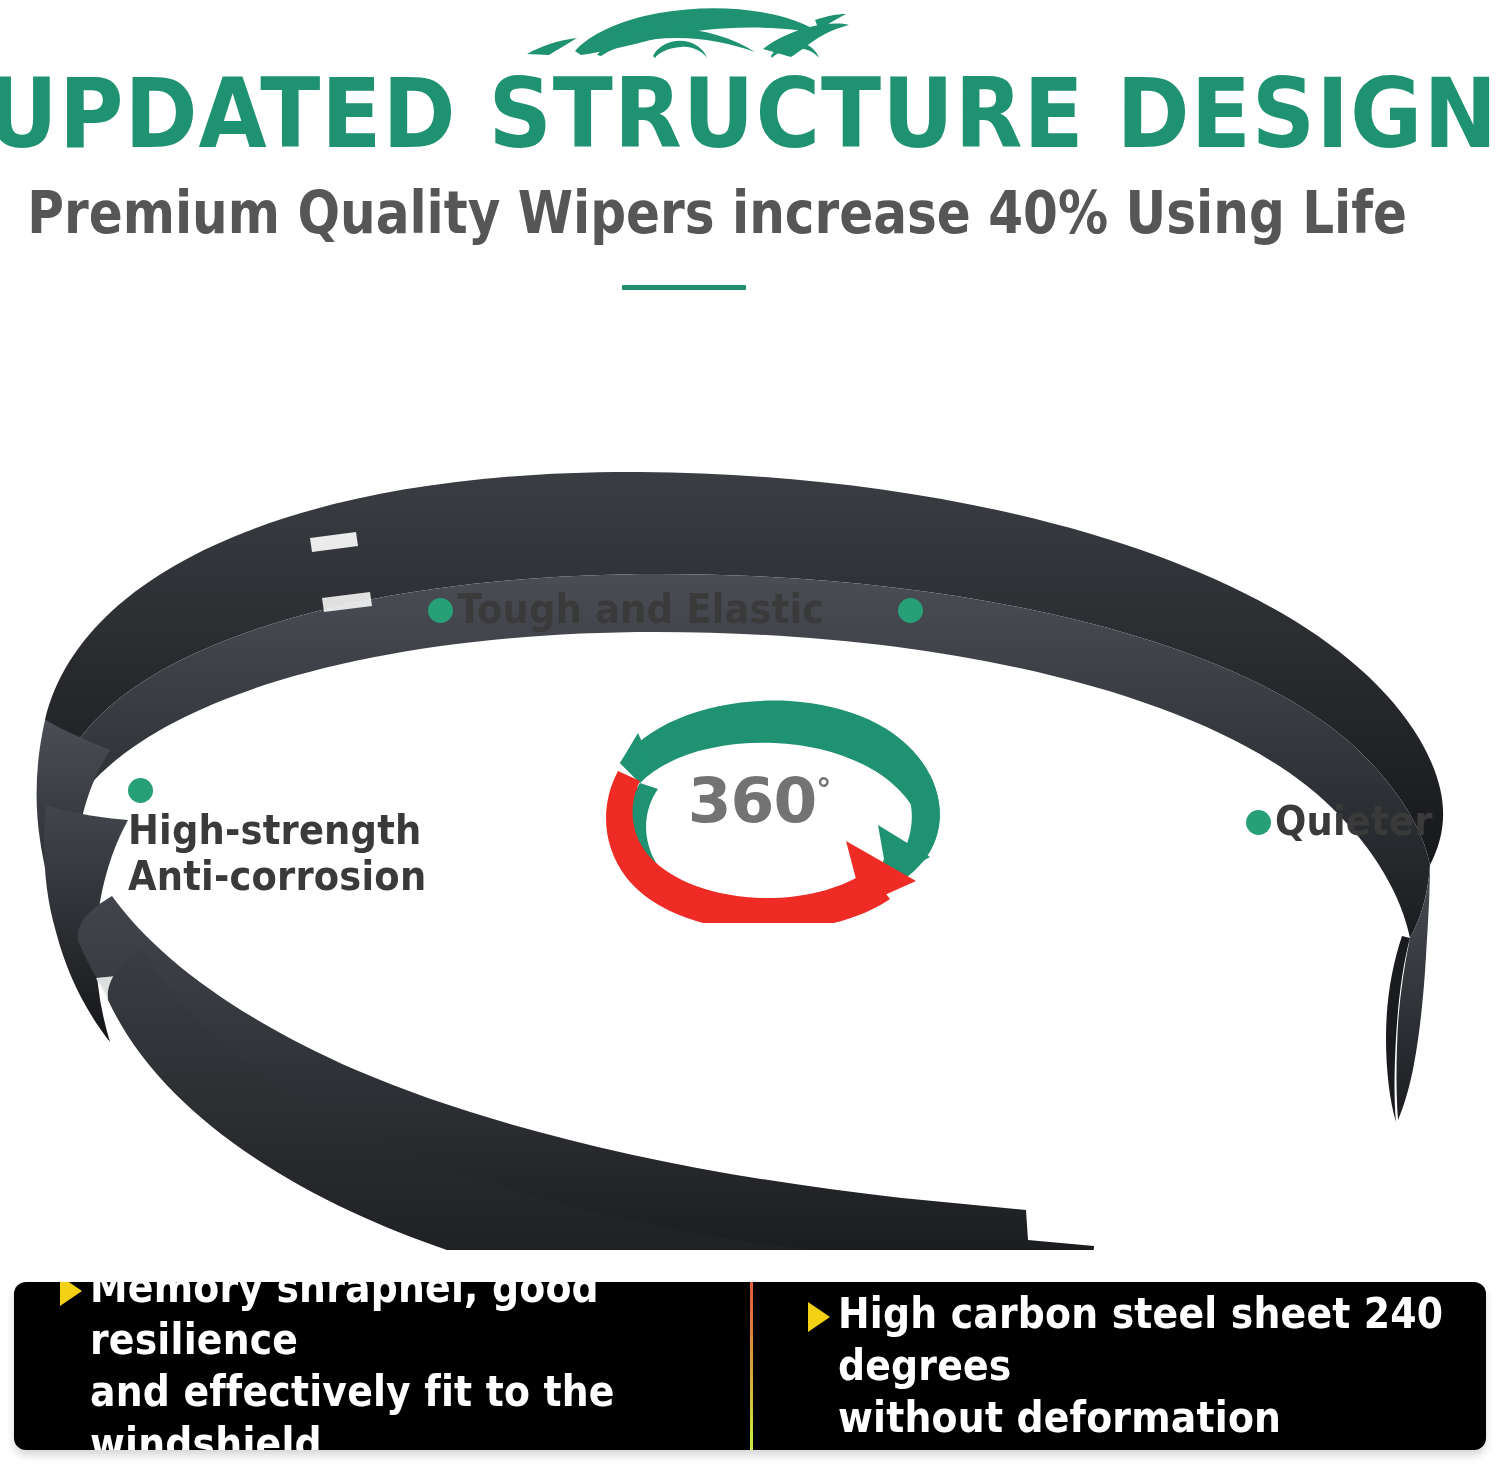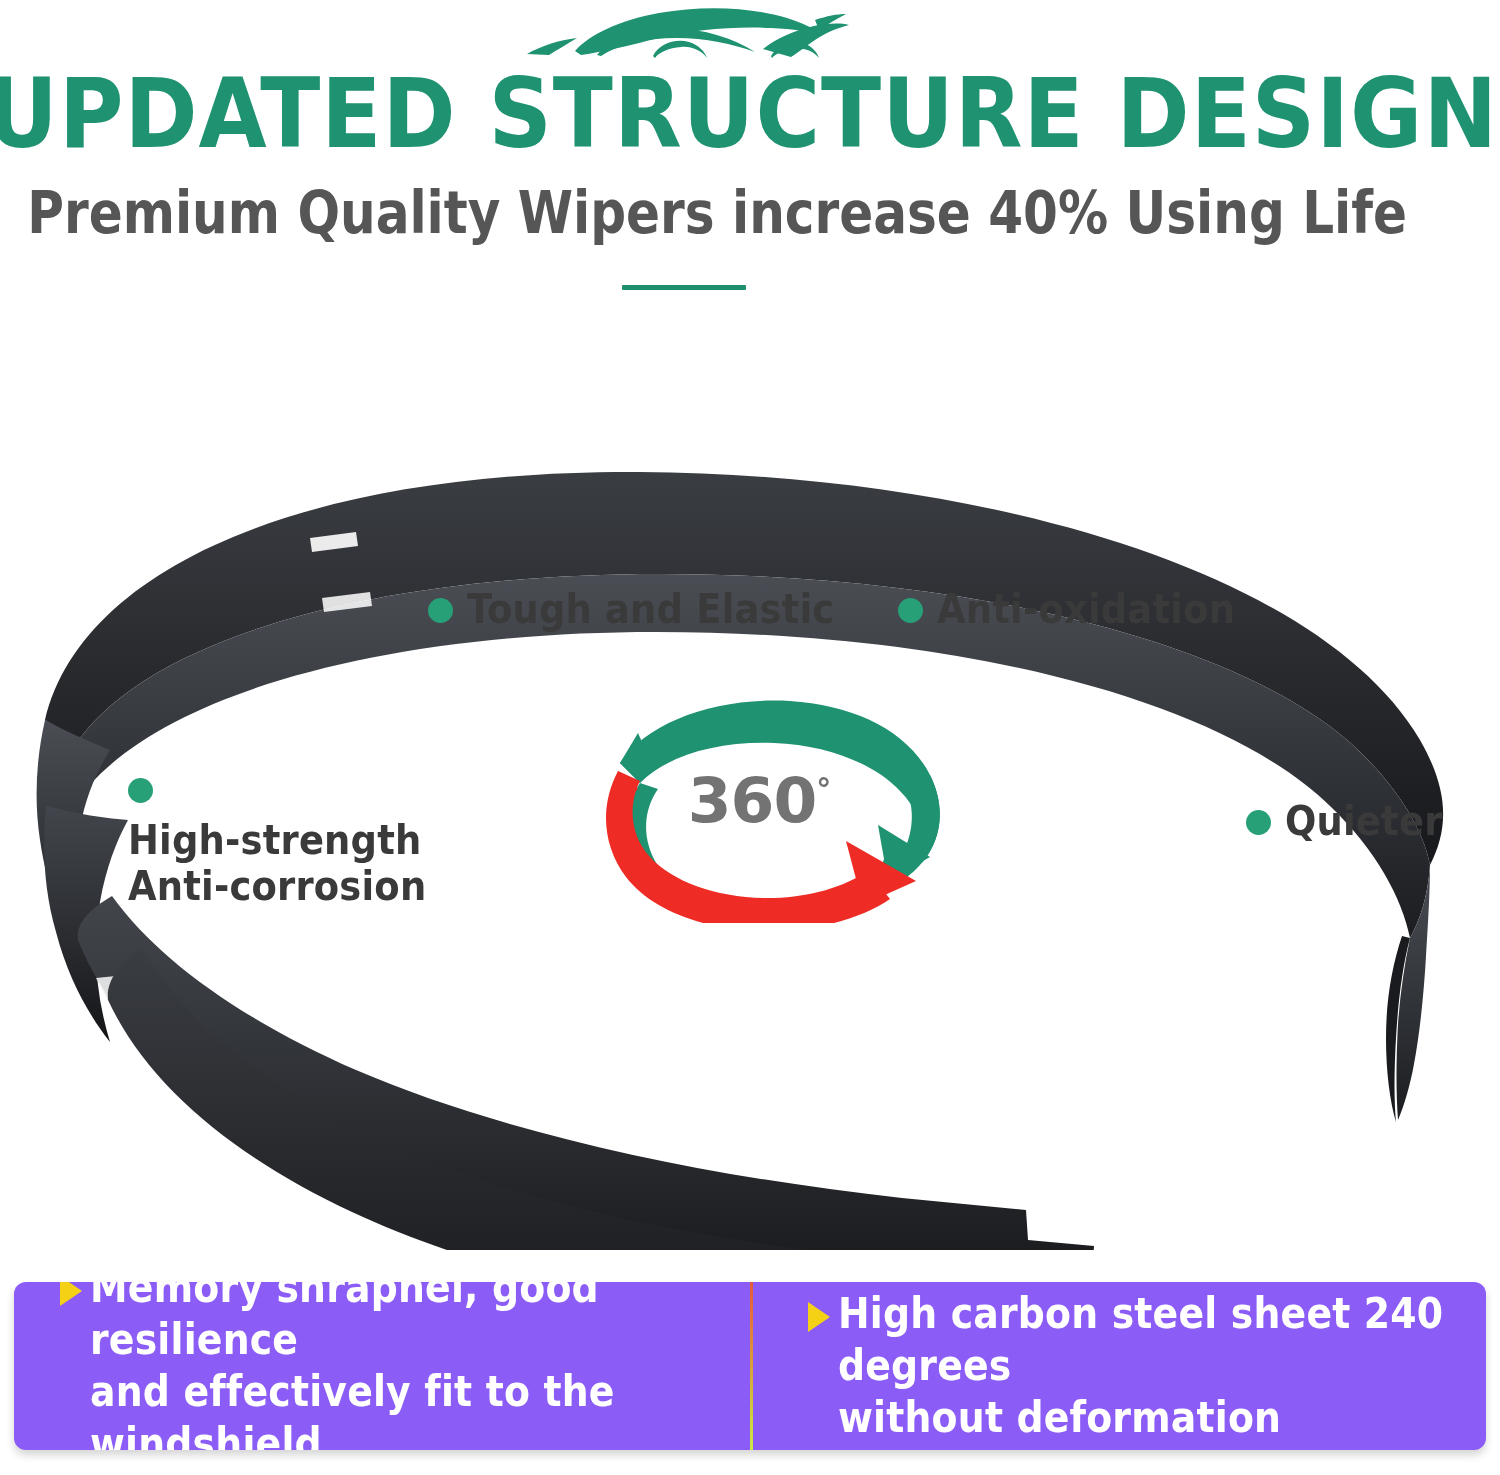--- a/index.html
+++ b/index.html
@@ -62,21 +62,21 @@
     top:320px; left:0;
     width:1500px; height:930px;
   }
   .hero-svg { position:absolute; inset:0; width:100%; height:100%; }
 
   
   .callout {
     position:absolute;
     display:flex;
     align-items:flex-start;
-    gap:14px;
+    gap:4px;
     font-family:"Liberation Sans Narrow","DejaVu Sans Condensed","Liberation Sans",sans-serif;
     font-weight:bold;
     color:#3A3A3A;
     font-size:41px;
     line-height:46px;
     white-space:pre-line;
     letter-spacing:0.2px;
   }
   .dot {
     flex:0 0 auto;
@@ -116,21 +116,21 @@
     font-size:30px;
     vertical-align:super;
     line-height:0;
   }
 
   
   .banner {
     position:absolute;
     left:14px; top:1282px;
     width:1472px; height:168px;
-    background:#8b5cf6;
+    background:#000000;
     border-radius:12px;
     display:flex;
     box-shadow:0 5px 9px rgba(0,0,0,0.17);
     overflow:hidden;
   }
   .banner-half {
     flex:1 1 50%;
     display:flex;
     align-items:center;
     padding:0 0 0 46px;
@@ -331,21 +331,20 @@
     </svg>
   </div>
 
   <div class="callout c-tough">
     <span class="dot"></span>
     <span>Tough and Elastic</span>
   </div>
 
   <div class="callout c-antiox">
     <span class="dot"></span>
-    <span>Anti-oxidation</span>
   </div>
 
   <div class="callout c-highstr">
     <span class="dot"></span>
     <span>High-strength
 Anti-corrosion</span>
   </div>
 
   <div class="callout c-quieter">
     <span class="dot"></span>

